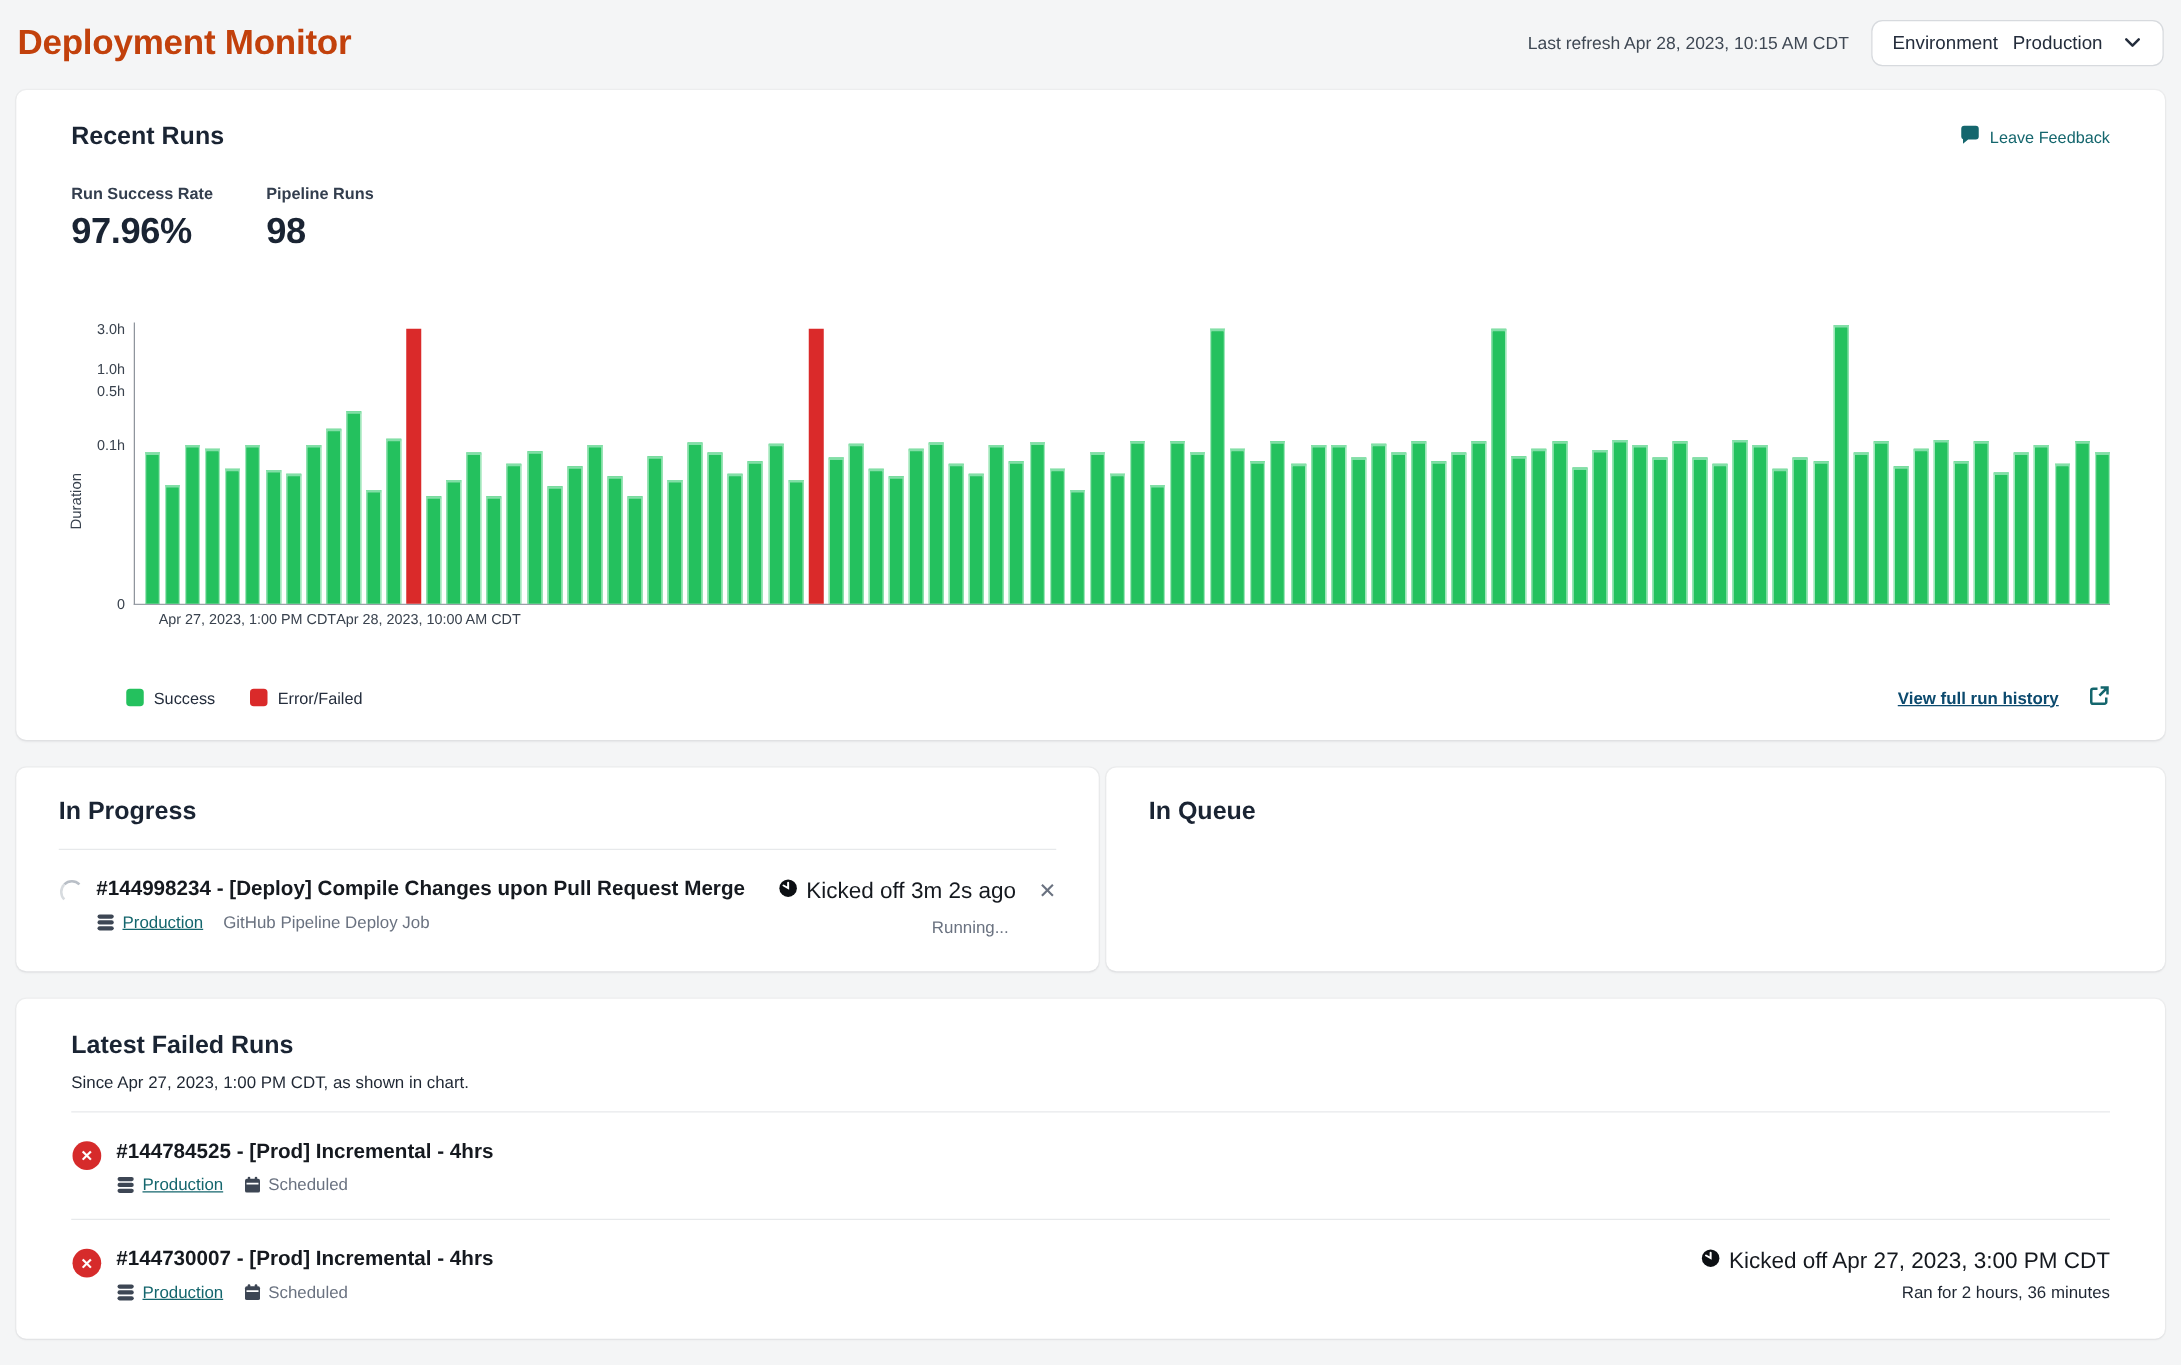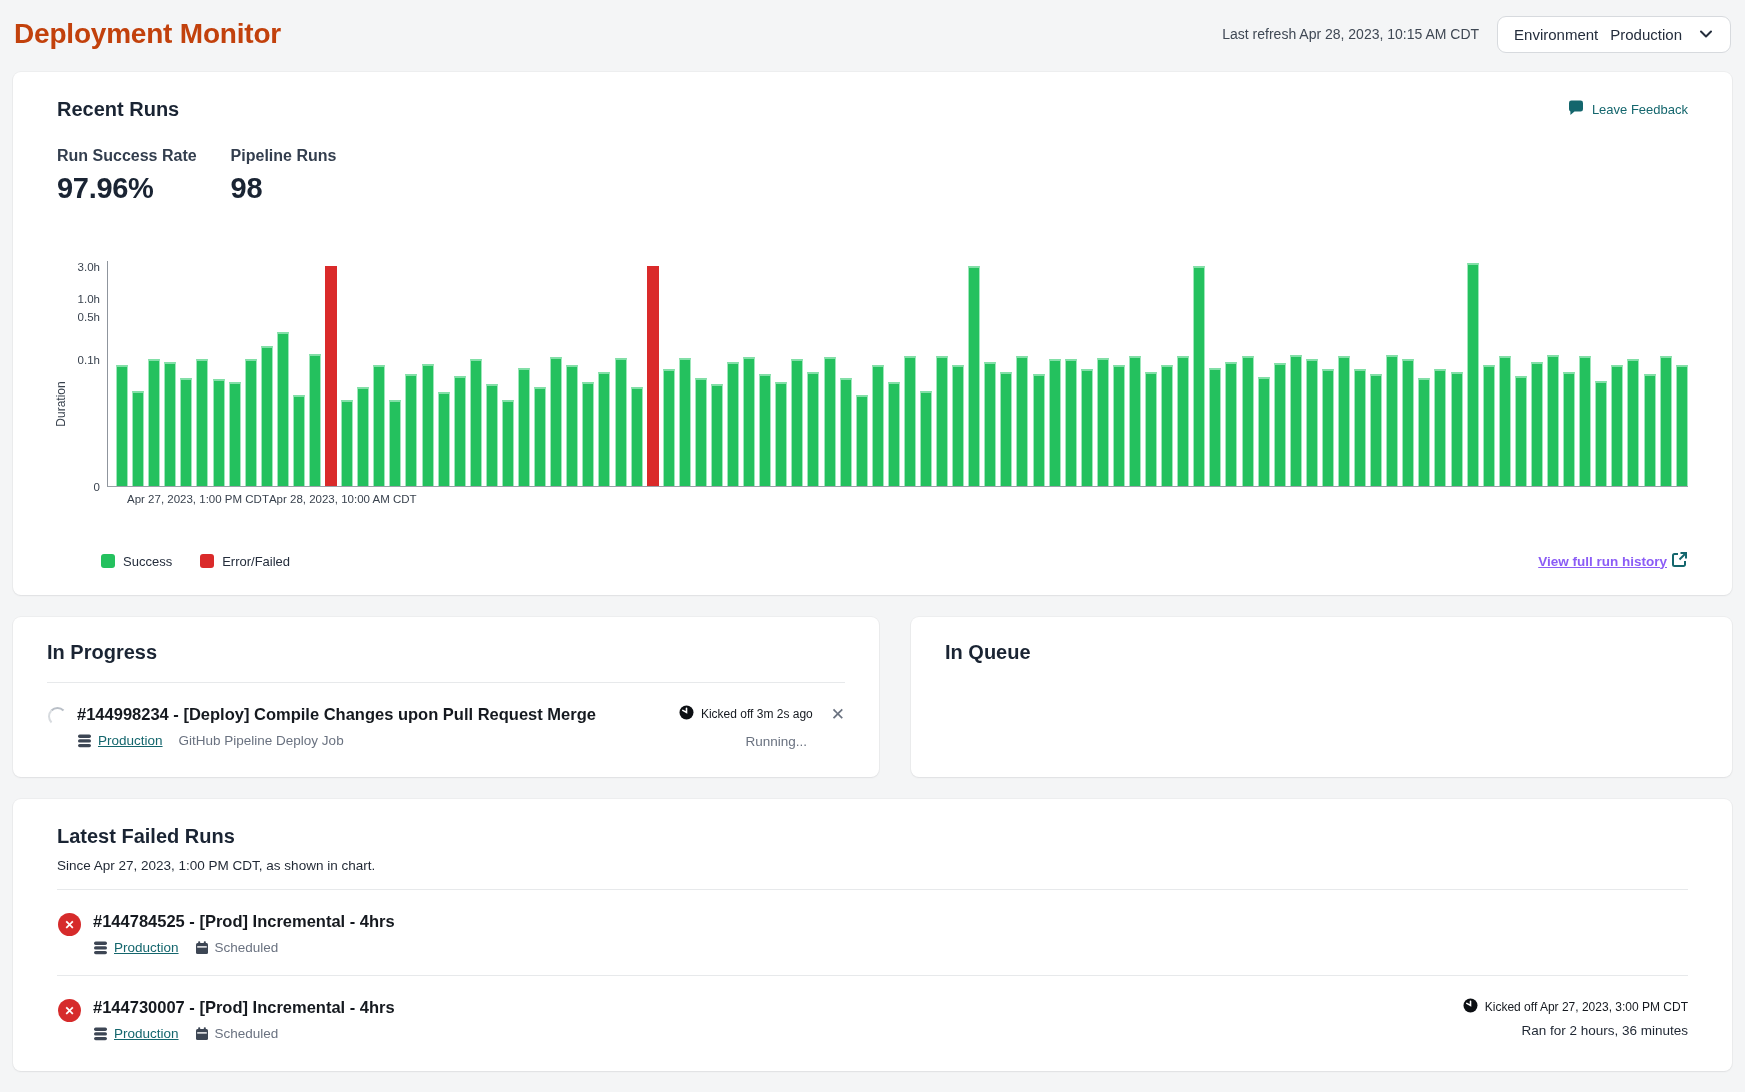--- a/index.html
+++ b/index.html
@@ -28,21 +28,21 @@
     box-shadow:0 1px 2px rgba(16,24,40,0.06), 0 0 0 1px rgba(16,24,40,0.03);
   }
   .card-lg { padding:26px 44px 24px 44px; }
   .card-title { font-size:20px; font-weight:bold; color:#1a2433; }
 
   
   #recent-runs { margin-bottom:22px; }
   .rr-header { display:flex; align-items:center; justify-content:space-between; }
   .feedback-link { display:flex; align-items:center; gap:8px; color:#14666d; font-size:13px; cursor:pointer; }
   .stats-row { display:flex; gap:34px; margin-top:26px; }
-  .stat-label { font-size:16px; font-weight:bold; color:#333e4e; }
+  .stat-label { font-size:13px; font-weight:bold; color:#333e4e; }
   .stat-value { font-size:29px; font-weight:bold; color:#1a2433; margin-top:7px; letter-spacing:-0.3px; }
 
   .chart-wrap { margin-top:56px; margin-left:50px; position:relative; }
   .plot {
     position:relative; height:226px;
     border-left:1px solid #8f959d; border-bottom:1px solid #9aa0a8;
     display:flex; align-items:flex-end; justify-content:space-between;
     padding-left:4px;
   }
   .bar { width:12px; }
@@ -55,46 +55,46 @@
   .axis-label {
     position:absolute; left:-96px; top:50%; width:100px; margin-top:14px;
     text-align:center; transform:rotate(-90deg);
     font-size:12px; color:#39424e;
   }
   .x-labels { display:flex; justify-content:flex-start; margin-top:6px; font-size:11.5px; color:#39424e;margin-left:20px; }
   .legend-row { display:flex; align-items:center; margin-top:46px; margin-left:44px; }
   .legend-item { display:flex; align-items:center; gap:8px; margin-right:28px; font-size:13px; color:#242d3c; }
   .swatch { width:14px; height:14px; border-radius:3px; display:inline-block; }
   .history-link {
-    margin-left:auto; display:flex; align-items:center; gap:4px;
-    color:#8b5cf6; font-size:13.5px; font-weight:bold; cursor:pointer;
+    margin-left:auto; display:flex; align-items:center; gap:24px;
+    color:#0c4a6e; font-size:13.5px; font-weight:bold; cursor:pointer;
   }
   .history-link .lbl { text-decoration:underline; }
 
   
-  .mid-row { display:flex; gap:32px; margin:0 13px 22px 13px; }
+  .mid-row { display:flex; gap:6px; margin:0 13px 22px 13px; }
   .mid-row .card { margin:0; }
   #in-progress { width:866px; padding:24px 34px 28px 34px; }
   #in-queue { flex:1; padding:24px 34px 28px 34px; }
   .divider { height:1px; background:#e7e9eb; margin:18px 0 0 0; }
   .run-row { display:flex; align-items:flex-start; margin-top:22px; }
   .spinner {
     width:19px; height:19px; border-radius:50%; flex:0 0 auto;
     border:2.5px solid transparent; border-top-color:#b9bfc7; border-left-color:#d7dbdf;
     margin:2px 10px 0 1px;
   }
   .run-main { flex:1; }
   .run-title { font-size:16.5px; font-weight:bold; color:#15191f; }
   .run-meta { display:flex; align-items:center; gap:16px; margin-top:9px; }
   .env-link { display:flex; align-items:center; gap:6px; color:#14666d; font-size:13.5px; cursor:pointer; }
   .env-link .lbl { text-decoration:underline; }
   .meta-text { font-size:13.5px; color:#6a7280; }
   .meta-tag { display:flex; align-items:center; gap:6px; font-size:13.5px; color:#6a7280; }
   .run-right { text-align:right; }
-  .kicked { display:flex; align-items:center; gap:7px; font-size:12px; color:#15191f; justify-content:flex-end; }
+  .kicked { display:flex; align-items:center; gap:7px; font-size:18px; color:#15191f; justify-content:flex-end; }
   .running { font-size:13.5px; color:#6a7280; margin-top:11px; margin-right:38px; }
   .close-btn { margin-left:18px; color:#6a7280; font-size:17px; line-height:1; cursor:pointer; }
   .queue-empty { font-size:14.5px; color:#15191f; margin-top:26px; }
 
   
   #latest-failed { padding:26px 44px 10px 44px; }
   .lf-subtitle { font-size:13.5px; color:#1f2733; margin-top:10px; }
   .failed-row { display:flex; align-items:flex-start; padding:22px 0 20px 0; }
   .failed-row + .failed-row { border-top:1px solid #e7e9eb; }
   .lf-rows { margin-top:16px; }

